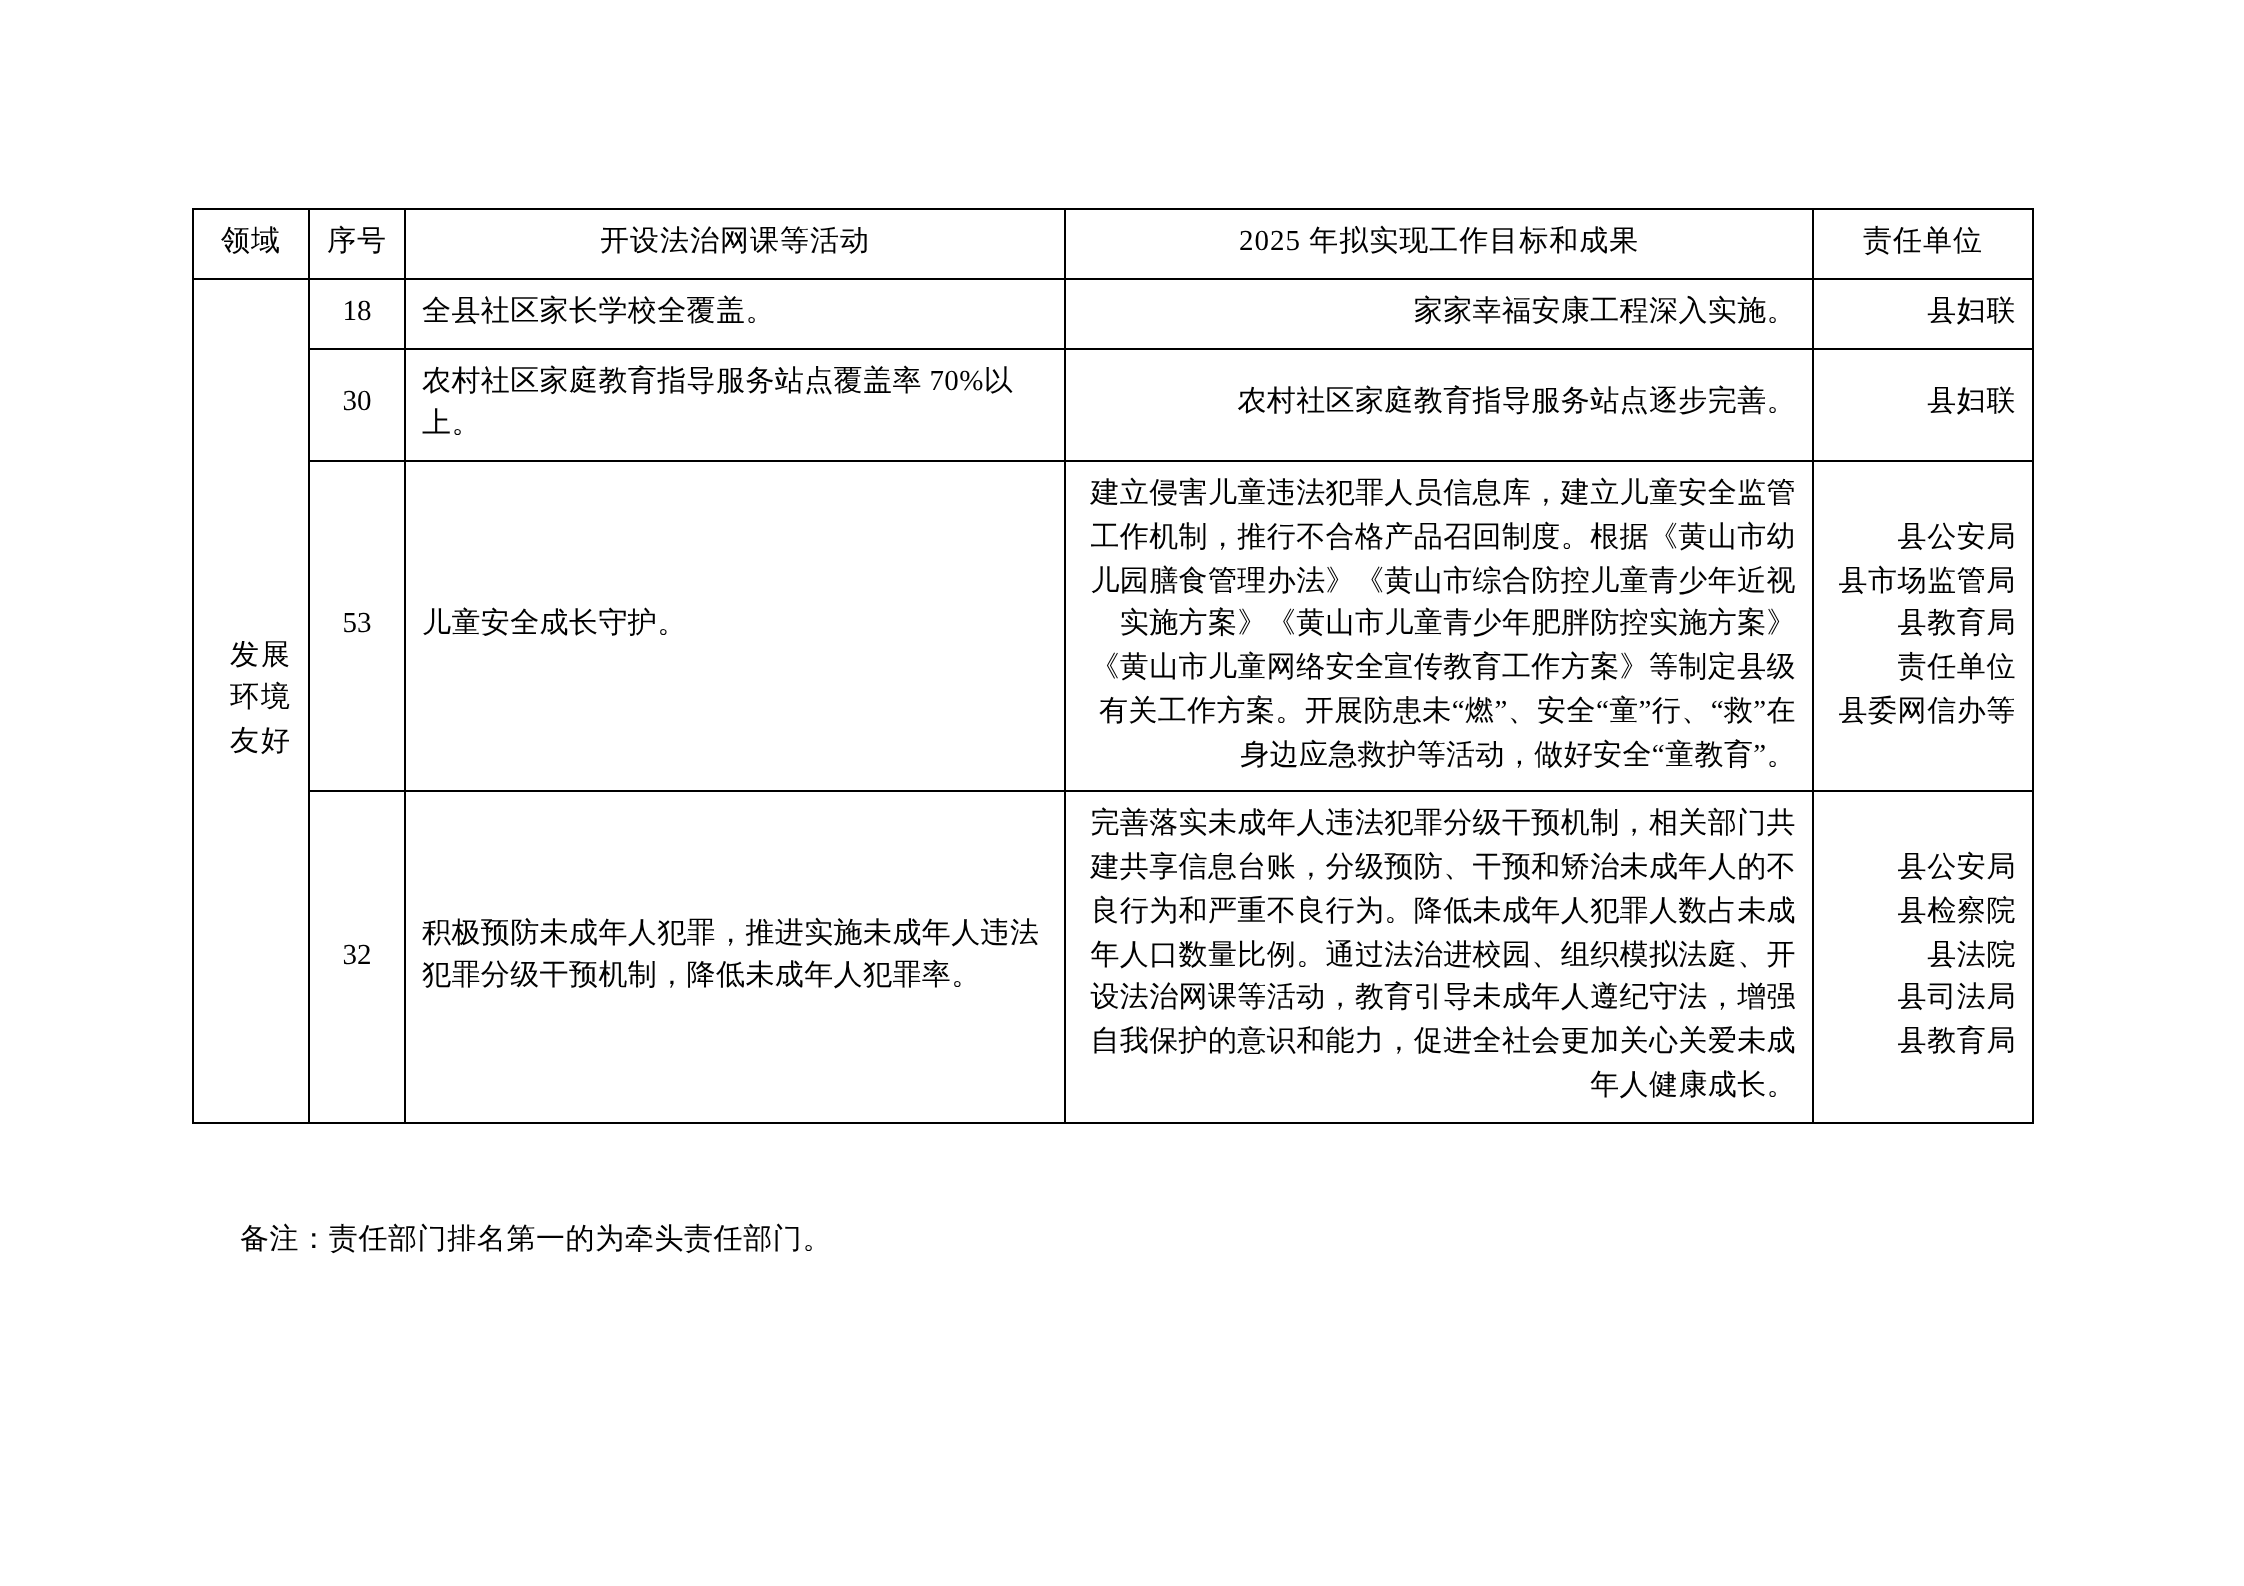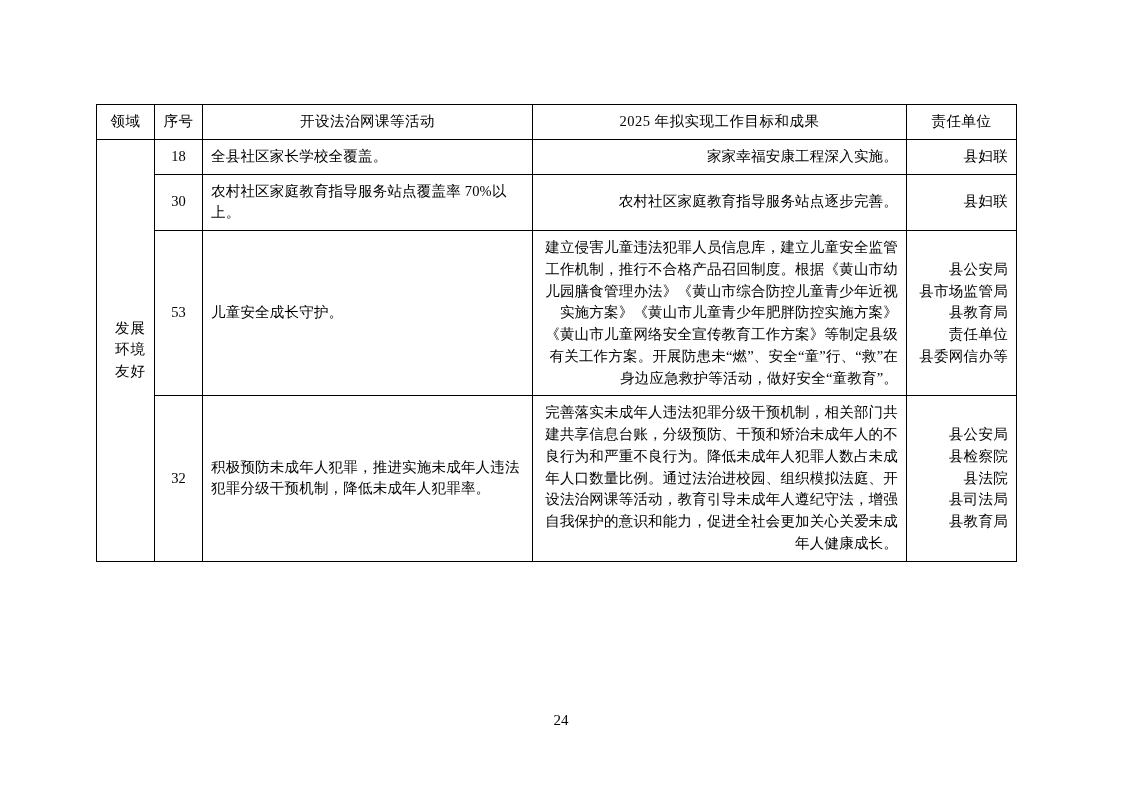--- a/index.html
+++ b/index.html
@@ -156,16 +156,16 @@
             <span class="unit-line">县检察院</span>
             <span class="unit-line">县法院</span>
             <span class="unit-line">县司法局</span>
             <span class="unit-line">县教育局</span>
           </td>
         </tr>
       </tbody>
     </table>
   </div>
 
+  <div class="note">备注：责任部门排名第一的为牵头责任部门。</div>
 
-  <div class="page-number">24</div>
 
 </div>
 
 </body></html>

